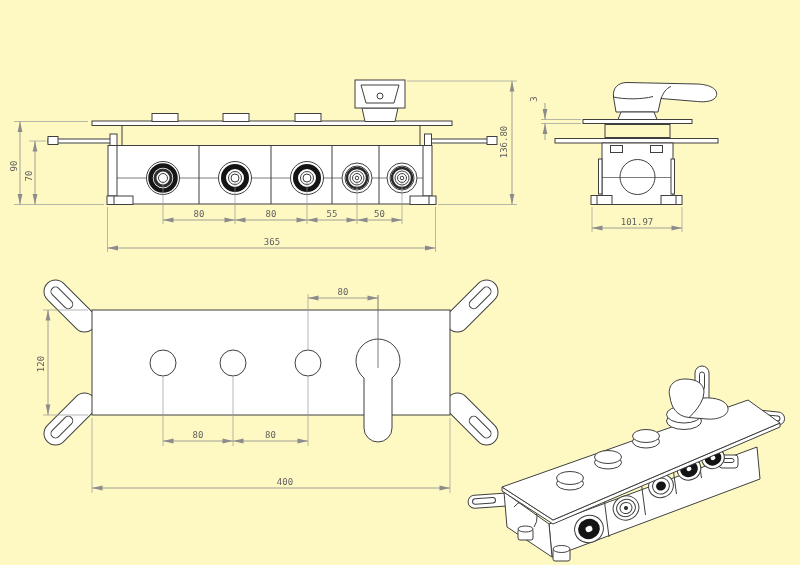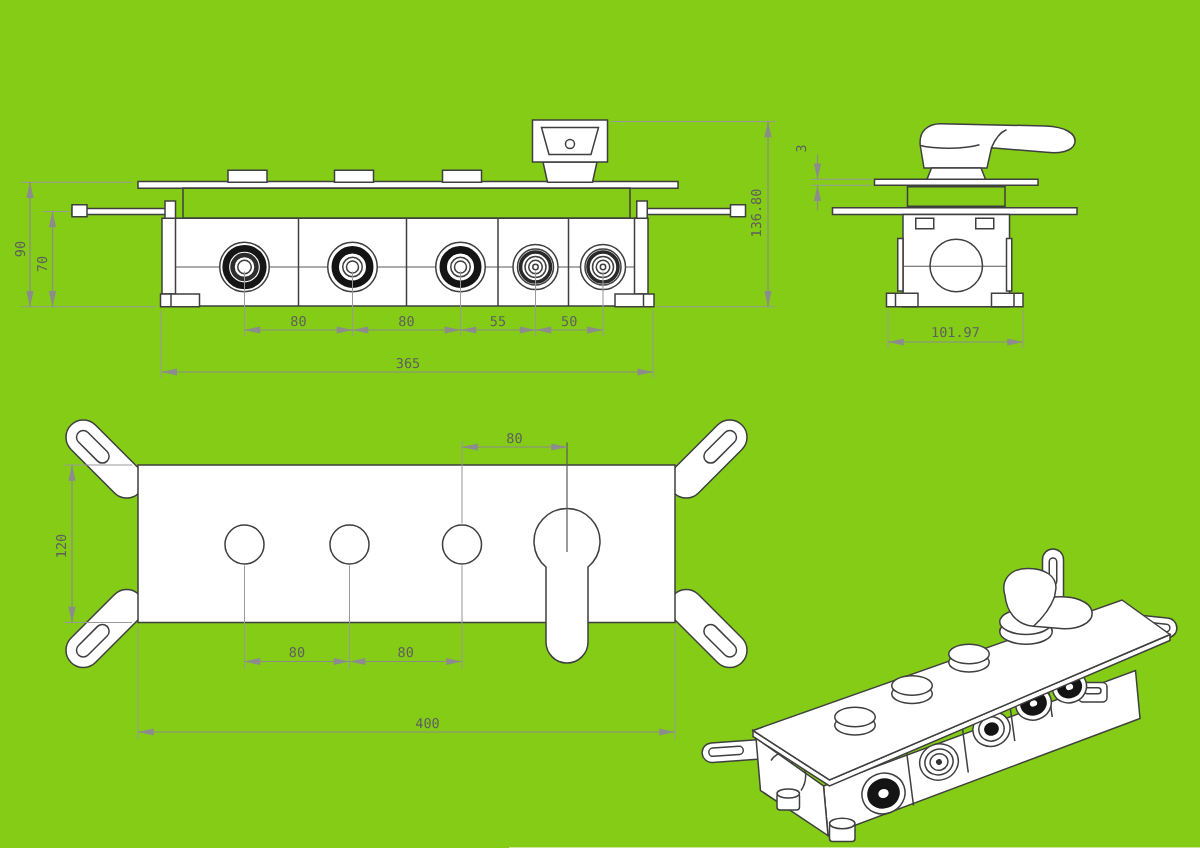--- a/index.html
+++ b/index.html
@@ -1,16 +1,16 @@
 <!DOCTYPE html>
 <html><head>
 <meta charset="utf-8">
 <style>
   html,body{margin:0;padding:0;background:#ffffff;}
-  #canvas{position:relative;width:800px;height:565px;background:#84cc16;overflow:hidden;
+  #canvas{position:relative;width:800px;height:565px;background:#fef9c3;overflow:hidden;
           font-family:"DejaVu Sans Mono", monospace;}
   svg{position:absolute;left:0;top:0;}
   .geo{stroke:#3f3f3f;stroke-width:1;fill:none;}
   .geow{stroke:#3f3f3f;stroke-width:1;fill:#ffffff;}
   .thin{stroke:#5a5a5a;stroke-width:0.8;fill:none;}
   .dim{stroke:#8c8c8c;stroke-width:0.8;fill:none;}
   .ext{stroke:#9a9a9a;stroke-width:0.7;fill:none;}
   .dark{fill:#141414;stroke:none;}
   text.dl{font-family:"DejaVu Sans Mono", monospace;font-size:9px;fill:#5f5f5f;stroke:none;}
 </style>

